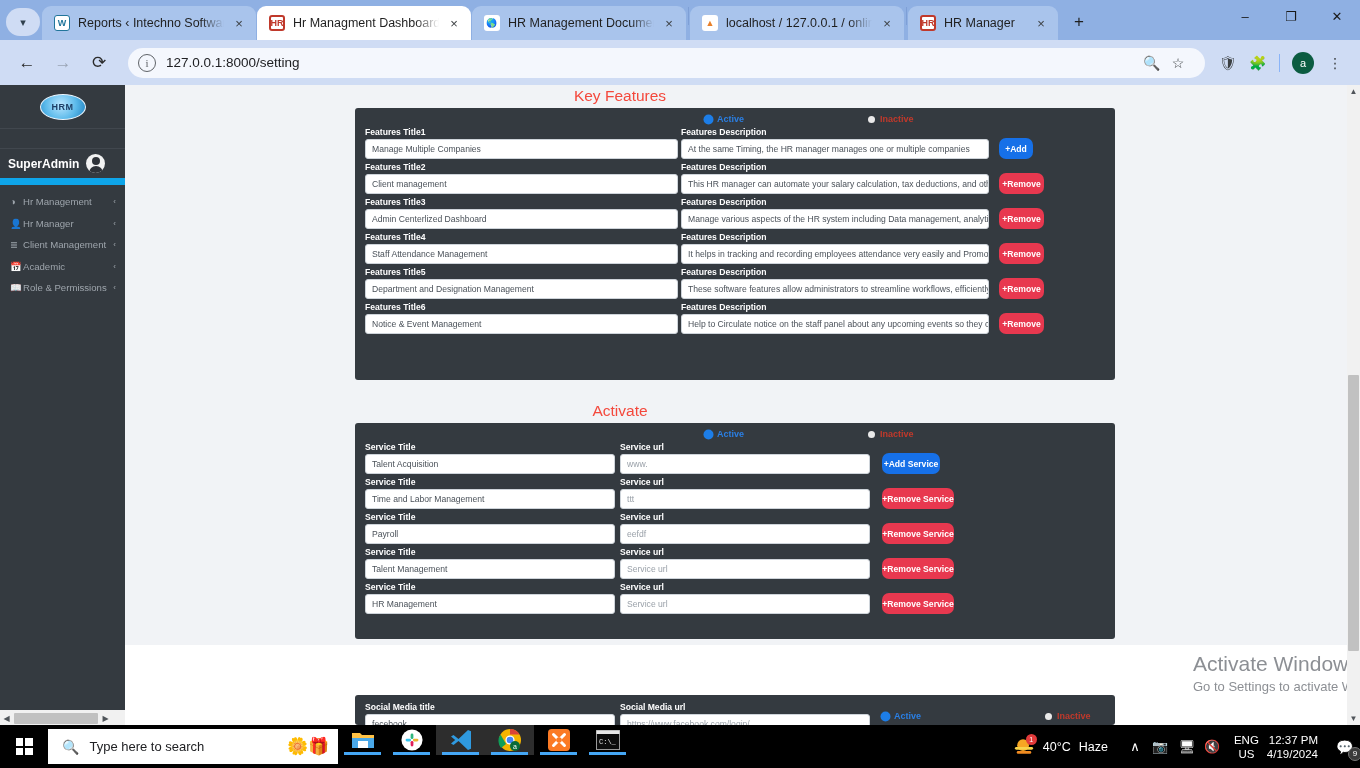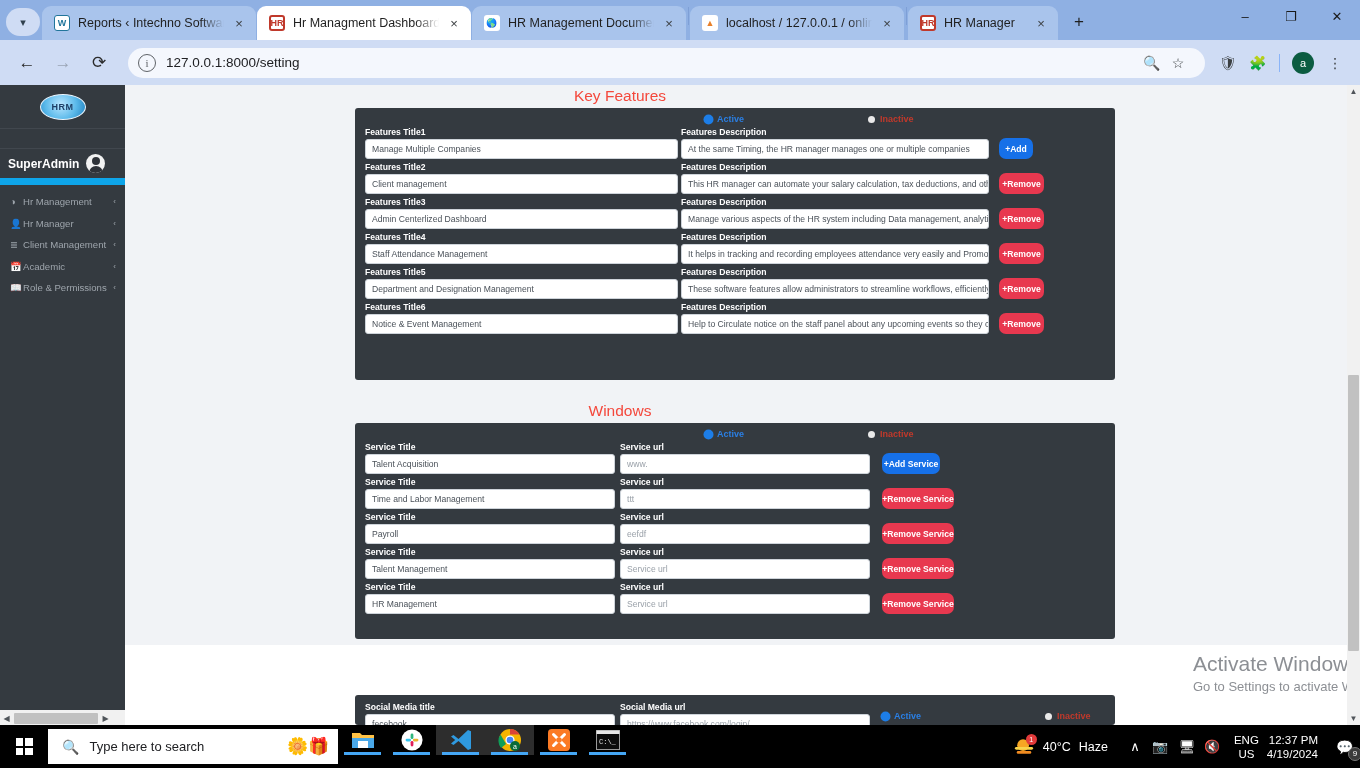--- a/index.html
+++ b/index.html
@@ -392,21 +392,21 @@
           <div class="feat-col-b">
             <div class="fld-label">Features Description</div>
             <div class="inp">Help to Circulate notice on the staff panel about any upcoming events so they can get not</div>
           </div>
           <div class="feat-btn-wrap">
             <div class="btn btn-rem" style="width:45px;height:21px;">+Remove</div>
           </div>
         </div>
       </div>
 
-      <div class="section-title" style="position:absolute;left:105px;top:317px;width:780px;">Windows</div>
+      <div class="section-title" style="position:absolute;left:105px;top:317px;width:780px;">Activate</div>
 
       <div class="card" style="position:absolute;left:230px;top:338px;width:760px;height:216px;">
         <div class="status-row">
           <label class="status-opt act">
             <span class="dot"></span>
             <span>Active</span>
           </label>
           <label class="status-opt inact">
             <span class="dot"></span>
             <span>Inactive</span>

